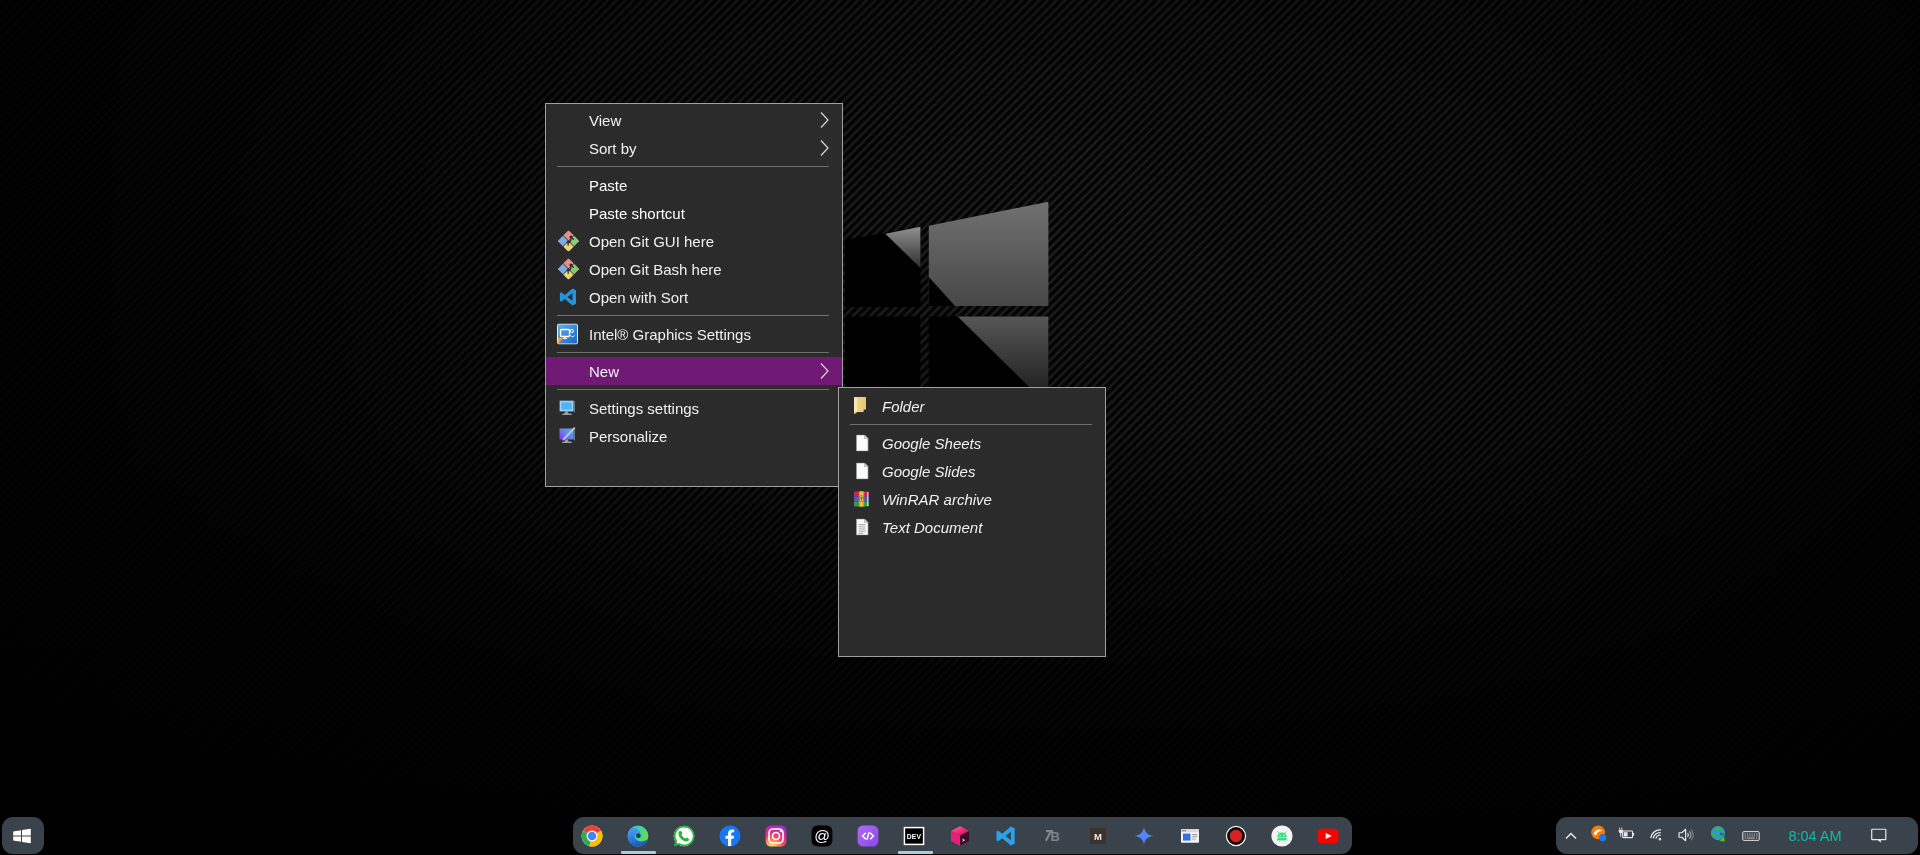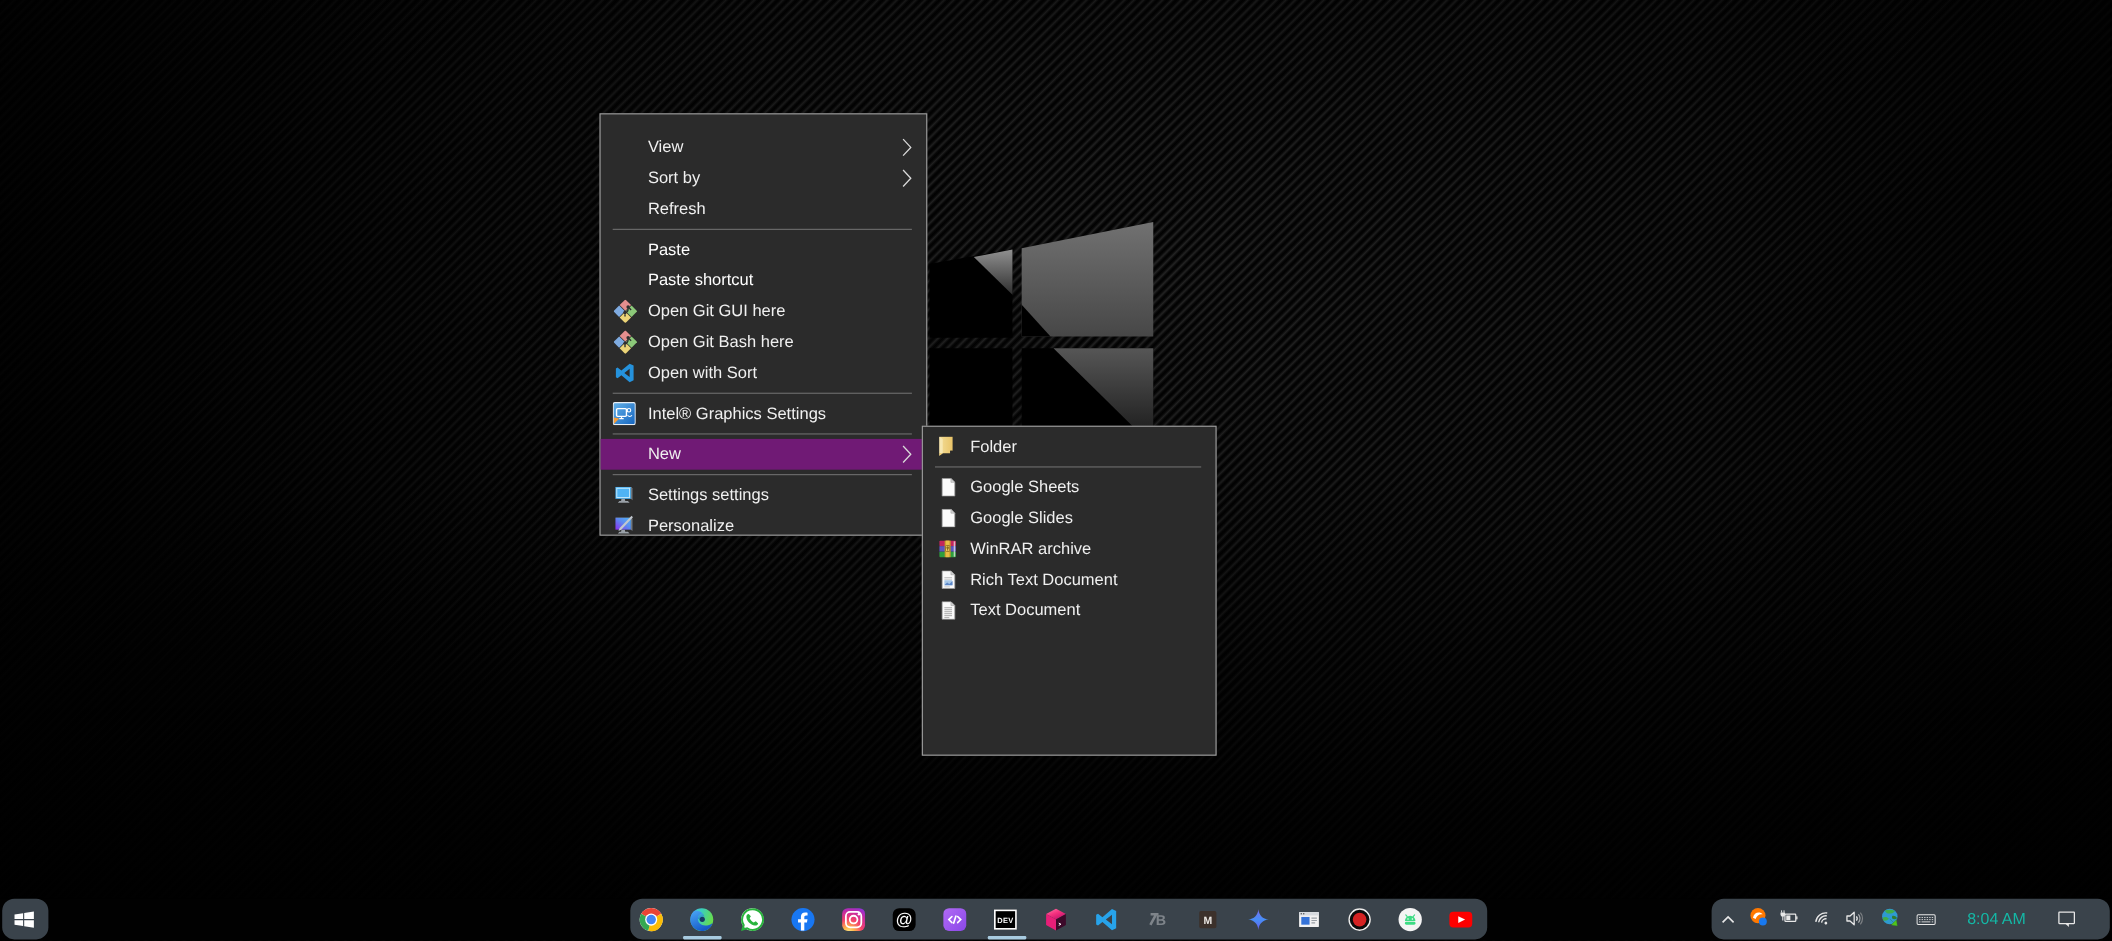--- a/index.html
+++ b/index.html
@@ -55,35 +55,32 @@
   </defs>
   <path d="M845,240 L920.4,226.5 L920.4,307 L845,307 Z" fill="#000"></path>
   <path d="M885.3,233.7 L920.4,226.8 L920.4,268 Z" fill="url(#gTL)"></path>
   <path d="M928.8,225.7 L1048.4,201.8 L1048.4,306 L928.8,306 Z" fill="url(#gTR)"></path>
   <path d="M928.8,277 L955,306 L928.8,306 Z" fill="#000"></path>
   <path d="M845,316.5 L920.4,316.5 L920.4,452 L845,438 Z" fill="#000"></path>
   <path d="M928.8,316.5 L1048.4,316.5 L1048.4,460 L928.8,453 Z" fill="#000"></path>
   <path d="M957.7,316.5 L1048.4,316.5 L1048.4,406 Z" fill="url(#gBR)"></path>
 </svg>
 
-<div class="menu" id="m1" style="left:545px;top:103px;width:298px;height:384px;padding-top:16px;">
+<div class="menu" id="m1" style="left:545px;top:103px;width:298px;height:384px;padding-top:2px;">
   <div class="mi">
       <span class="txt">View</span>
       <svg class="chev" width="9" height="17" viewBox="0 0 9 17">
         <path d="M1 1 L8 8.5 L1 16" stroke="#d8d8d8" stroke-width="1.2" fill="none"></path>
       </svg>
     </div>
   <div class="mi">
       <span class="txt">Sort by</span>
       <svg class="chev" width="9" height="17" viewBox="0 0 9 17">
         <path d="M1 1 L8 8.5 L1 16" stroke="#d8d8d8" stroke-width="1.2" fill="none"></path>
       </svg>
-    </div>
-  <div class="mi">
-      <span class="txt">Refresh</span>
     </div>
   <div class="sep"></div>
   <div class="mi dis">
       <span class="txt">Paste</span>
     </div>
   <div class="mi dis">
       <span class="txt">Paste shortcut</span>
     </div>
   <div class="mi">
       <svg class="ico" style="left:12px" width="21" height="21" viewBox="0 0 20 20">
@@ -168,21 +165,21 @@
     <path d="M2.5,3.2 L16.5,3.2 L18,4.4 L4,4.4 Z" fill="#9aa1a8"></path>
     <path d="M16.5,3.2 L18,4.4 L18,15.2 L16.5,14 Z" fill="#70777e"></path>
     <rect x="2.5" y="3.2" width="14" height="10.8" fill="url(#perg)"></rect>
     <path d="M8,14 h3 l0.4,2 h2.4 l1.6,1.5 H4.6 l1.6,-1.5 h1.4 Z" fill="#9aa1a8"></path>
     <path d="M17.2,1.4 L6.3,12.6 L5.2,15.2 L7.8,14 L18.4,2.8 Z" fill="#c2c8ce"></path>
   </svg>
       <span class="txt">Personalize</span>
     </div>
 </div>
 
-<div class="menu" id="m2" style="left:838px;top:387px;width:268px;height:300px;padding-top:4px;">
+<div class="menu" id="m2" style="left:838px;top:387px;width:268px;height:270px;padding-top:4px;font-style:italic;">
   <div class="mi">
       <svg class="ico" style="left:14px" width="14" height="19" viewBox="0 0 14 19">
     <defs>
           <linearGradient id="fg1" x1="0" y1="0" x2="1" y2="0">
       <stop offset="0" stop-color="#f2dc96"></stop>
             <stop offset="1" stop-color="#e9c468"></stop>
           </linearGradient>
         </defs>
     <path d="M1,0.5 H13 V13.3 H10.8 V15.5 H1 Z" fill="url(#fg1)"></path>
     <path d="M10.8,13.3 H13 V15.5 H10.8 Z" fill="#2b2b2b"></path>
@@ -212,31 +209,20 @@
     <rect x="1" y="6" width="15" height="5" fill="#5c55c0"></rect>
     <rect x="1" y="11" width="15" height="5" rx="0.8" fill="#2e9e3e"></rect>
     <rect x="14" y="1.6" width="1.4" height="14" fill="#f0f0f0" opacity="0.7"></rect>
     <rect x="5.8" y="1" width="5.4" height="15" fill="#caa02e"></rect>
     <rect x="7" y="1" width="3" height="15" fill="#e8bc45"></rect>
     <rect x="6.6" y="5.4" width="3.8" height="5.4" rx="0.7" fill="#f5d06a" stroke="#8a6d1f" stroke-width="0.8"></rect>
     <circle cx="8.5" cy="7.4" r="1.2" fill="#8a6d1f"></circle>
     <rect x="8" y="7.6" width="1" height="2.4" fill="#8a6d1f"></rect>
   </svg>
       <span class="txt">WinRAR archive</span>
-    </div>
-  <div class="mi">
-      <svg class="ico" style="left:15px" width="16" height="17" viewBox="0 0 16 17">
-    <path d="M2.5,0.5 h8 l3.5,3.5 v12.5 h-11.5 z" fill="#fbfbfb" stroke="#9c9c9c" stroke-width="0.7"></path>
-    <path d="M10.5,0.5 l3.5,3.5 h-3.5 z" fill="#d4d4d4" stroke="#9c9c9c" stroke-width="0.5"></path>
-    <path d="M4.5,6.5 h7 M4.5,8 h7" stroke="#b9b9b9" stroke-width="0.7"></path>
-    <rect x="4.5" y="9" width="7" height="4.5" fill="#a8c8e8"></rect>
-    <path d="M4.5,13.5 l2.5,-2.5 l2,1.5 l3,-2.8 v3.8 Z" fill="#5b87c9"></path>
-    <path d="M4.5,15 h5" stroke="#b9b9b9" stroke-width="0.7"></path>
-  </svg>
-      <span class="txt">Rich Text Document</span>
     </div>
   <div class="mi">
       <svg class="ico" style="left:15px" width="16" height="17" viewBox="0 0 16 17">
     <path d="M2.5,0.5 h8 l3.5,3.5 v12.5 h-11.5 z" fill="#fbfbfb" stroke="#9c9c9c" stroke-width="0.7"></path>
     <path d="M10.5,0.5 l3.5,3.5 h-3.5 z" fill="#d4d4d4" stroke="#9c9c9c" stroke-width="0.5"></path>
     <path d="M4.5,6 h7 M4.5,7.8 h7 M4.5,9.6 h7 M4.5,11.4 h7 M4.5,13.2 h7 M4.5,15 h4.5" stroke="#9e9e9e" stroke-width="0.8"></path>
   </svg>
       <span class="txt">Text Document</span>
     </div>
 </div>

